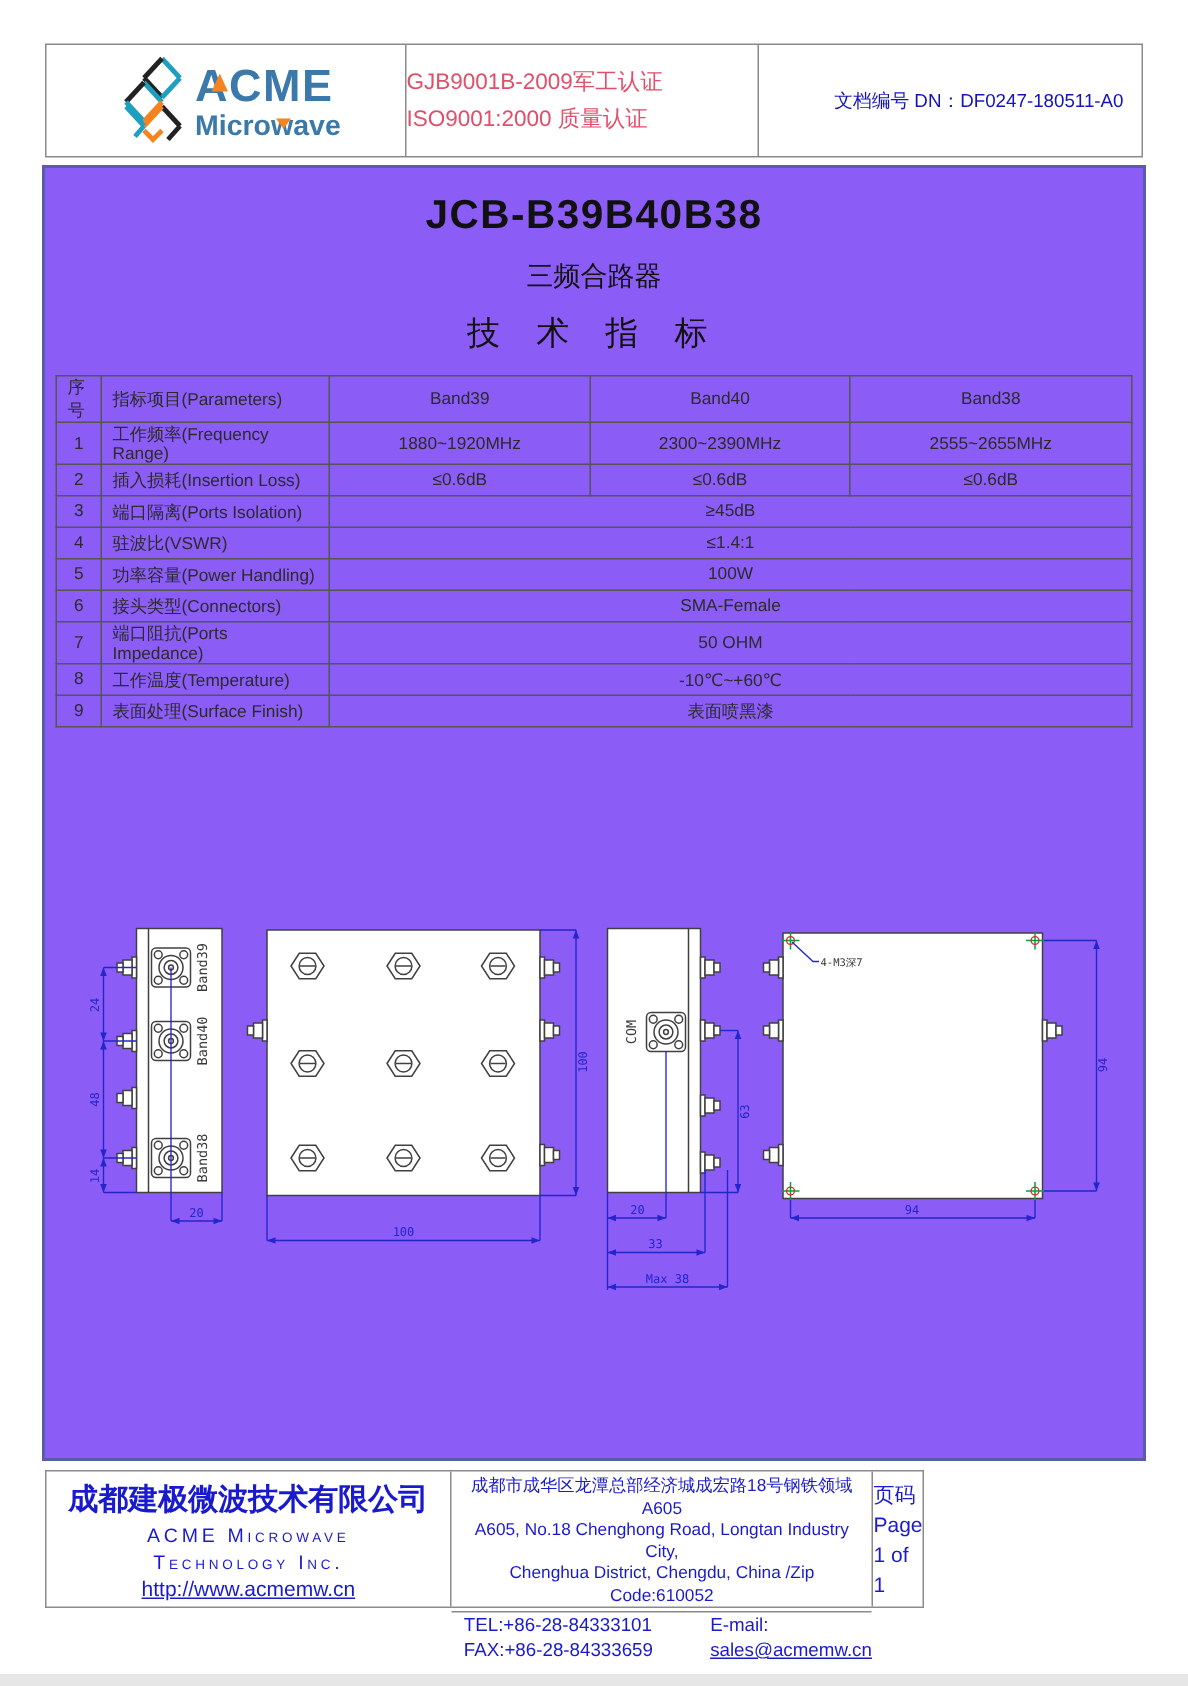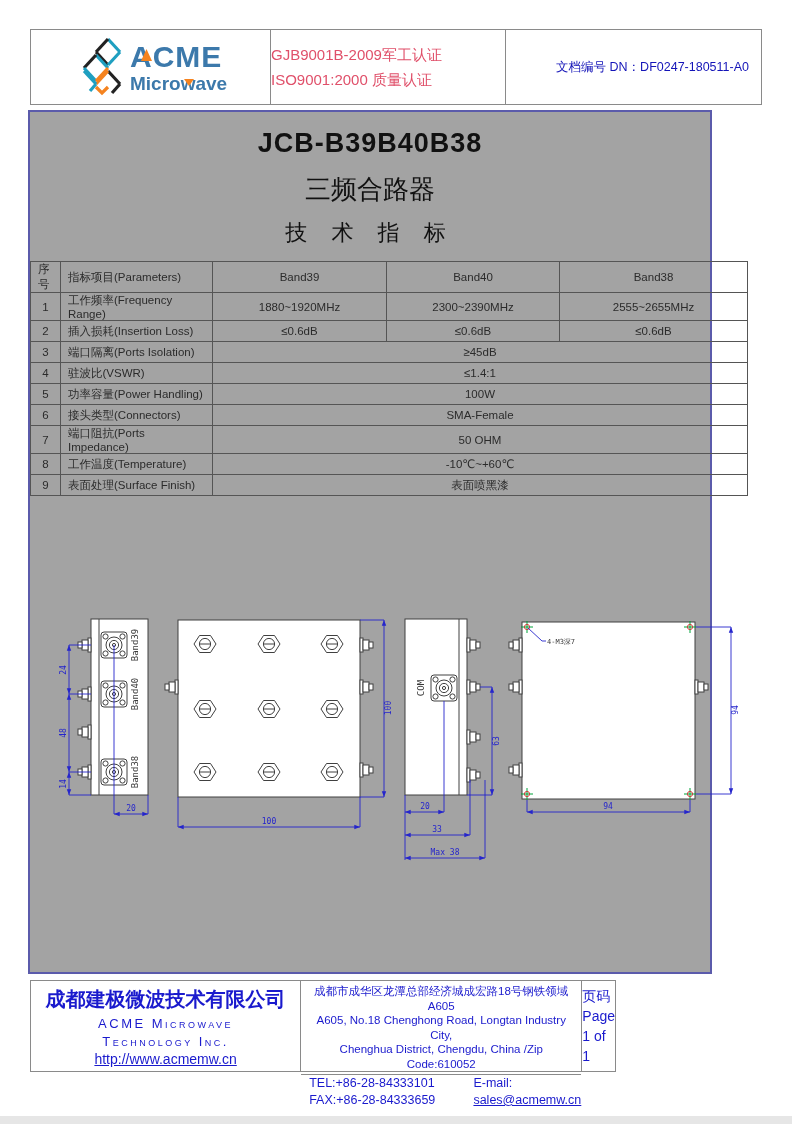--- a/index.html
+++ b/index.html
@@ -22,25 +22,25 @@
   .hdr-doctype {
     flex:1; border-bottom:1px solid #8a8a8a; display:flex; align-items:center; justify-content:center;
     color:#1414b8; font-weight:bold; font-size:15px; gap:8px;
   }
   .hdr-docnum {
     flex:1; display:flex; align-items:center; justify-content:flex-end; padding-right:12px;
     color:#1414b8; font-size:12.5px;
   }
   
   .frame {
-    position:absolute; left:28px; top:110px; width:684px; height:864px;
-    border:2px solid #5b5bab; background:#a3a3a3;
+    position:absolute; left:28px; top:110px; width:736px; height:864px;
+    border:2px solid #5b5bab; background:#8b5cf6;
   }
   .t-model { text-align:center; margin-top:16px; font-size:27px; font-weight:bold; letter-spacing:1px; color:#111; }
-  .t-prod  { text-align:center; margin-top:13px; font-size:26px; color:#111; }
+  .t-prod  { text-align:center; margin-top:13px; font-size:18px; color:#111; }
   .t-sect  { text-align:center; margin-top:11px; font-size:22px; letter-spacing:9px; color:#111; }
   
   table.spec {
     margin:13px auto 15px auto; width:717px; border-collapse:collapse; table-layout:fixed;
     font-size:11.5px; color:#2b2b2b;
   }
   table.spec td { border:1px solid #555; height:21px; text-align:center; padding:0 4px; }
   table.spec td.param { text-align:left; padding-left:7px; }
   
   .drawings { position:absolute; left:0px; top:488px; width:732px; height:276px; }

